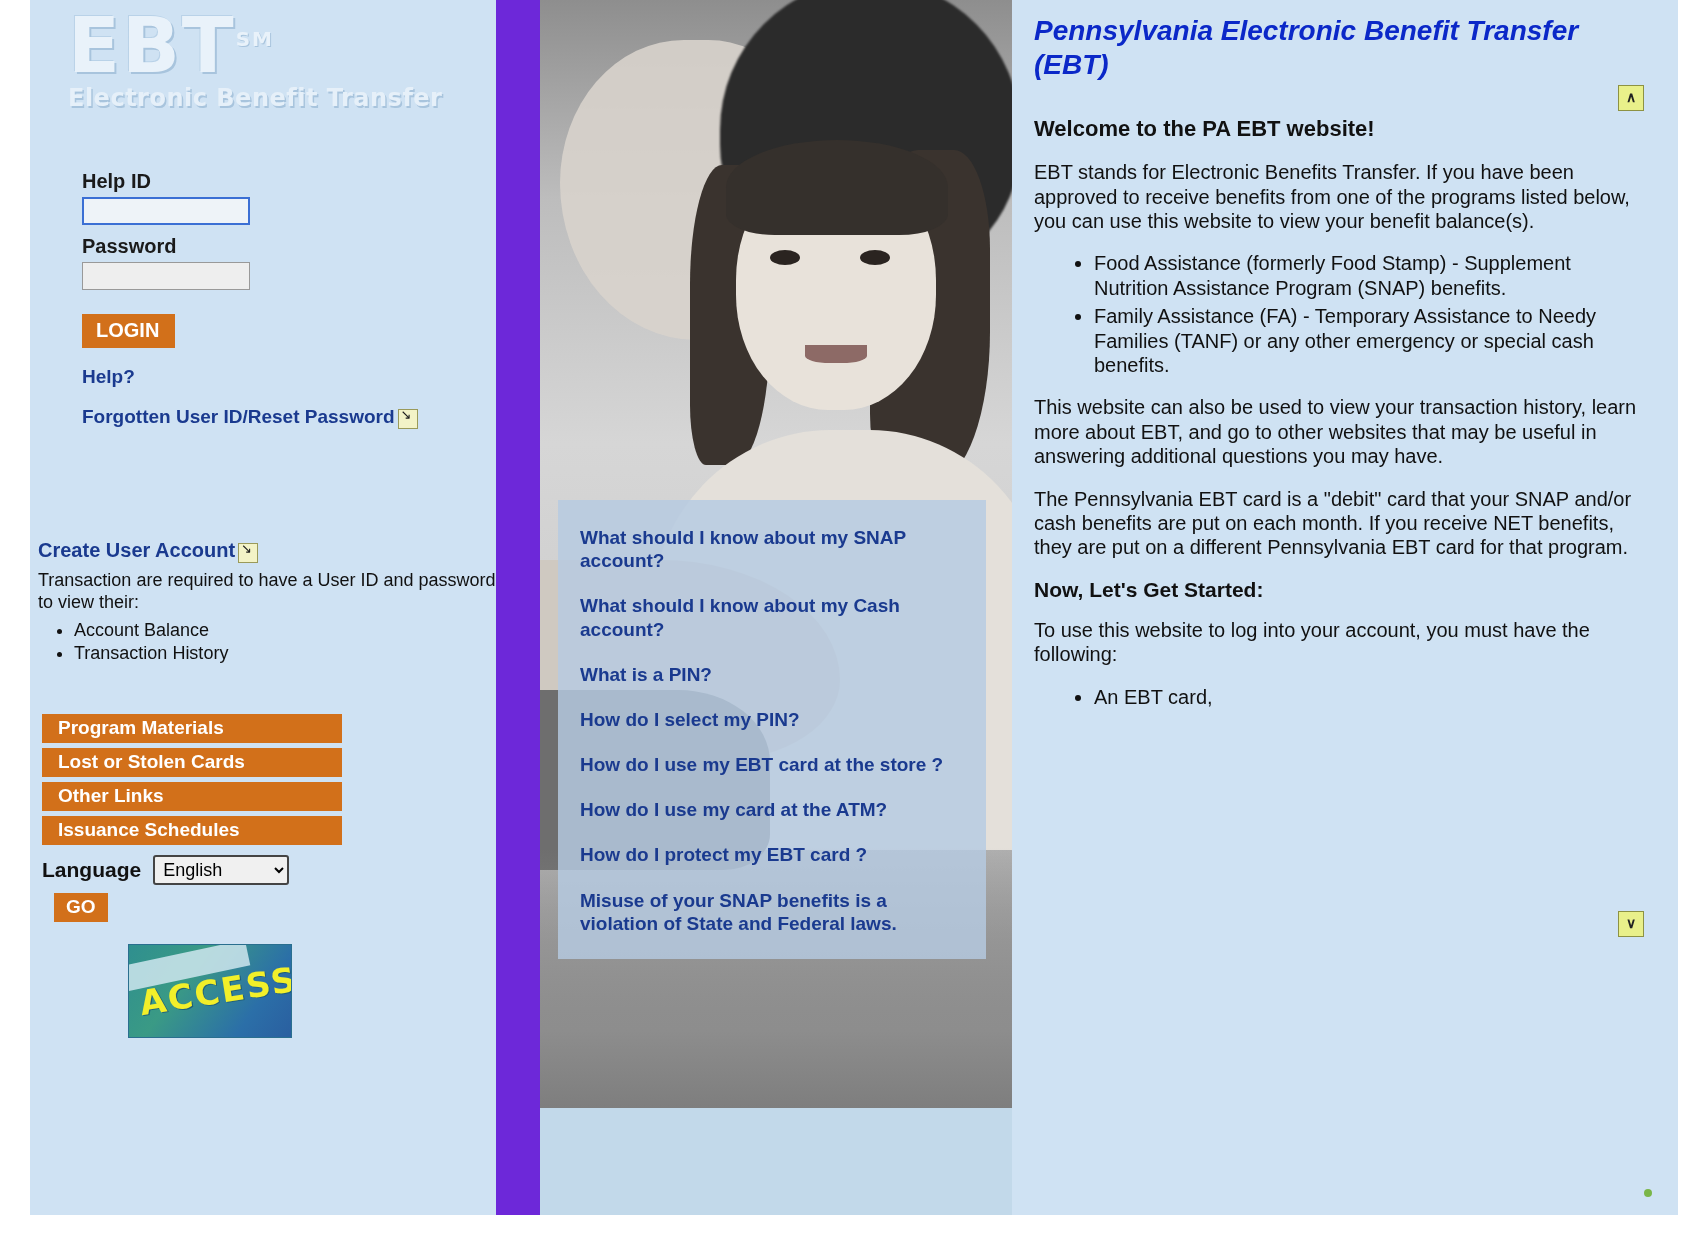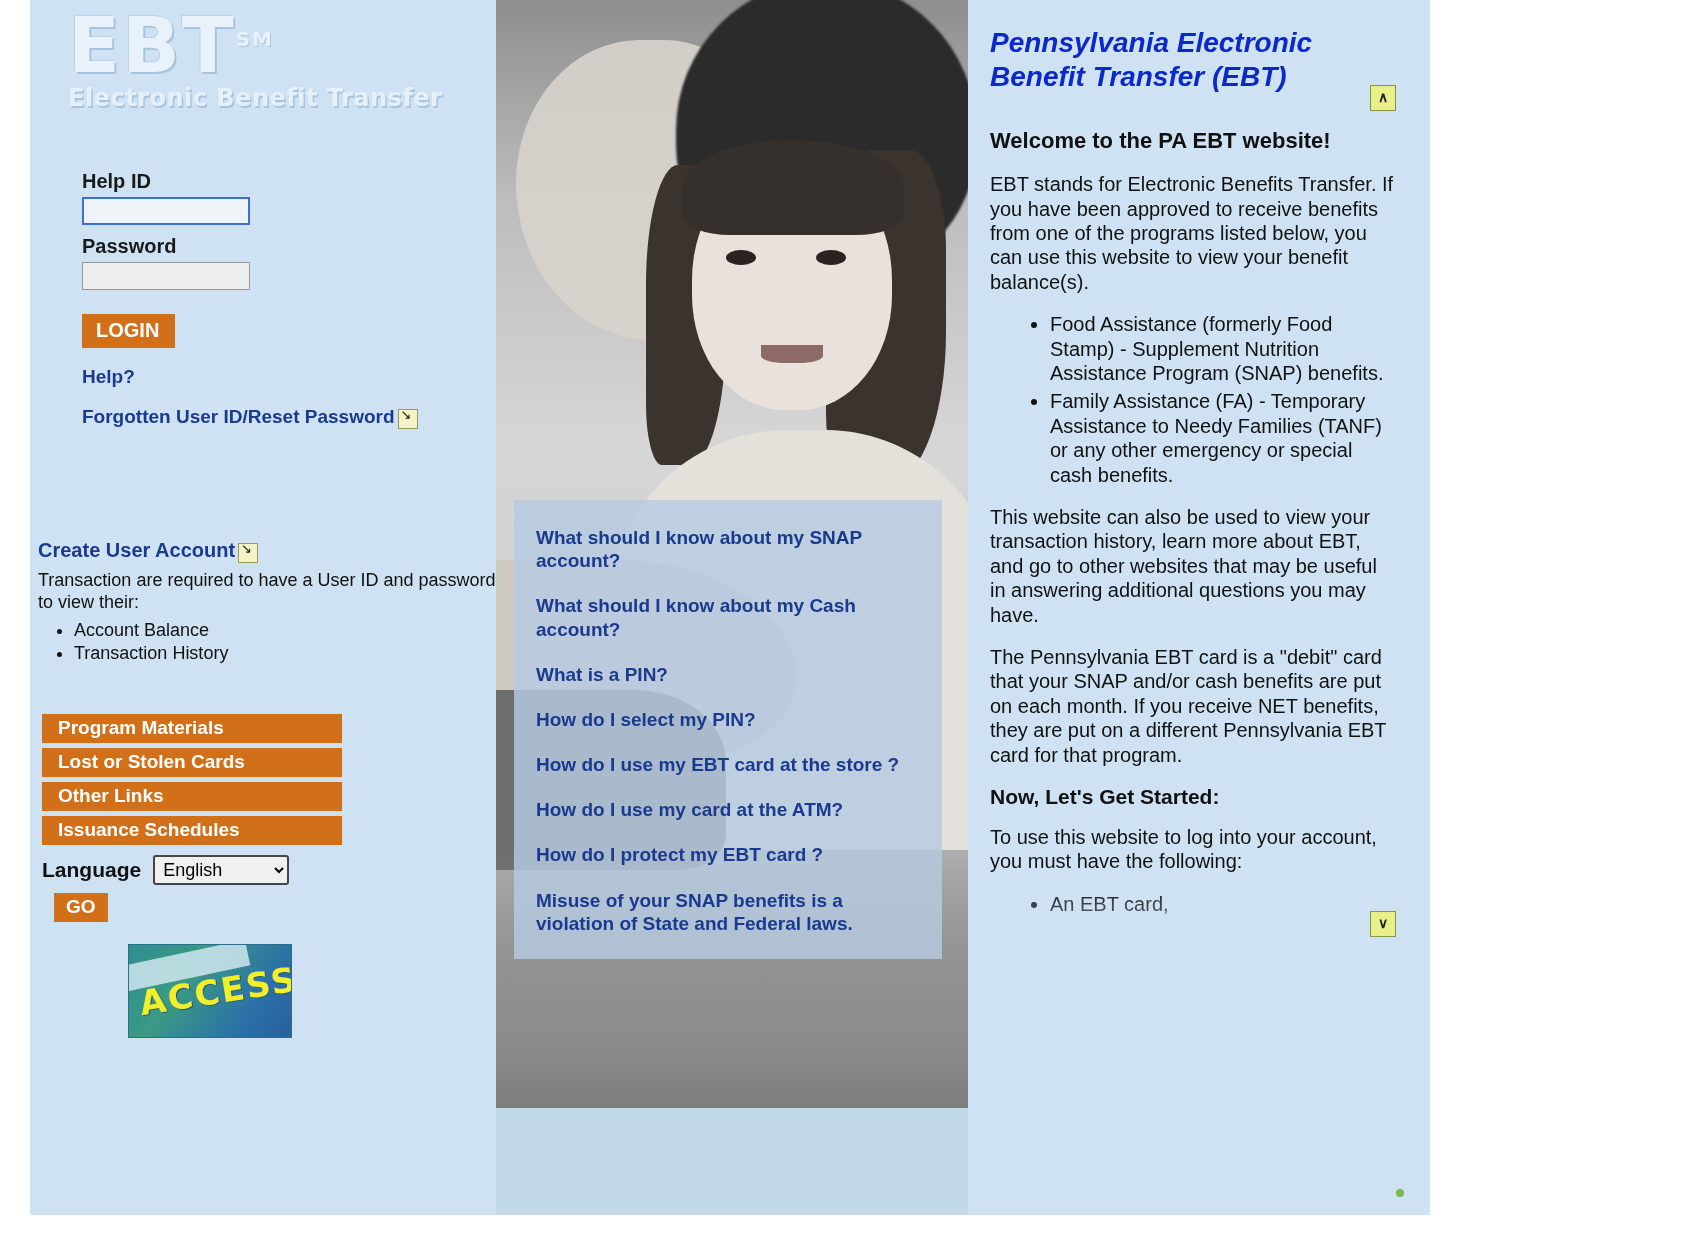--- a/index.html
+++ b/index.html
@@ -12,21 +12,21 @@
     position: relative;
     width: 1708px;
     height: 1250px;
     background: #ffffff;
     overflow: hidden;
   }
   .app {
     position: absolute;
     left: 30px;
     top: 0;
-    width: 1400px;
+    width: 1648px;
     height: 1215px;
     background: #6d28d9;
     display: flex;
     flex-direction: row;
   }
   
   .left-col {
     width: 466px;
     flex: 0 0 466px;
     background: #cfe2f3;
@@ -229,20 +229,21 @@
     transform: rotate(-9deg);
     text-shadow: 1px 1px 0 #1f5e7a;
     font-family: "DejaVu Sans", sans-serif;
   }
   
   .center-col {
     width: 472px;
     flex: 0 0 472px;
     background: #c2d9ea;
     position: relative;
+    margin-left: 44px;
   }
   .photo {
     position: absolute;
     left: 0;
     top: 0;
     width: 472px;
     height: 1108px;
     background: linear-gradient(180deg, #8e8e8e 0%, #bdbdbd 18%, #d6d6d6 40%, #cdcdcd 62%, #9e9e9e 85%, #8a8a8a 100%);
     overflow: hidden;
   }
@@ -351,21 +352,21 @@
     margin-bottom: 22px;
     text-decoration: none;
     cursor: pointer;
   }
   .faq-link:last-child { margin-bottom: 0; }
   
   .right-col {
     flex: 1 1 auto;
     background: #cfe2f3;
     position: relative;
-    padding: 26px 36px 0 22px;
+    padding: 14px 36px 0 22px;
   }
   .right-title {
     color: #0b28c8;
     font-style: italic;
     font-weight: bold;
     font-size: 28px;
     line-height: 1.22;
     margin: 0 0 34px 0;
     max-width: 620px;
   }

